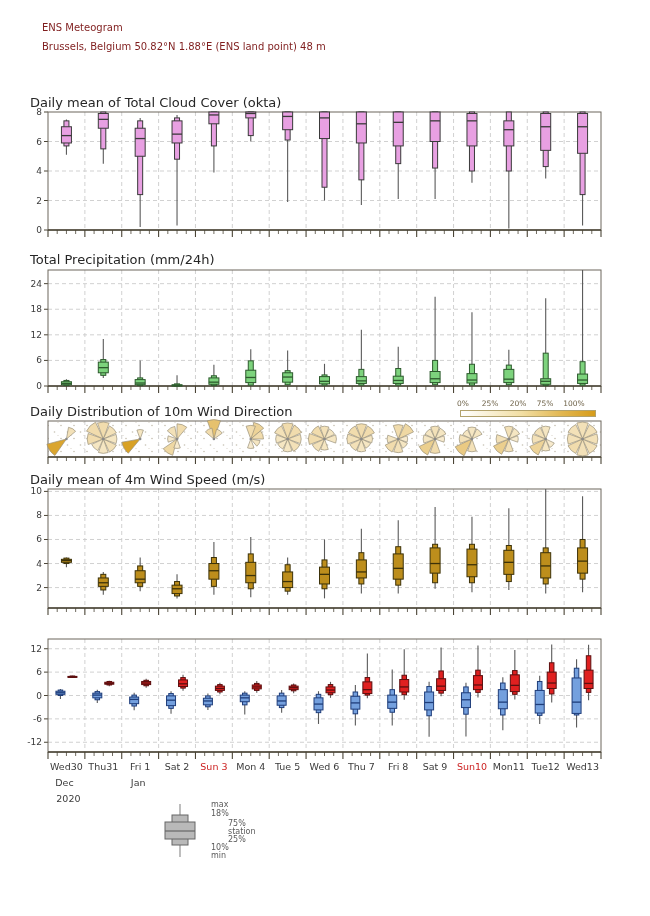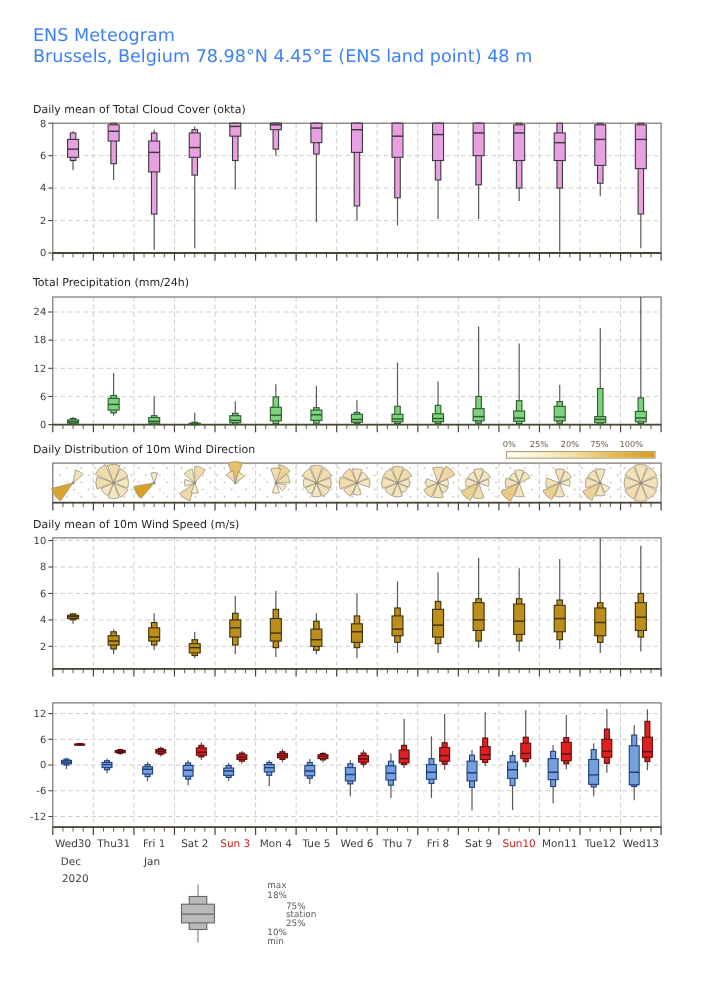--- a/index.html
+++ b/index.html
@@ -1,37 +1,37 @@
 <!DOCTYPE html>
 <html><head>
 <meta charset="utf-8">
 <style>
   html,body{margin:0;padding:0;background:#ffffff;}
   #app{position:relative;width:650px;height:916px;background:#ffffff;overflow:hidden;
        font-family:"DejaVu Sans","Liberation Sans",sans-serif;color:#2b2b2b;}
-  .hdr{position:absolute;left:30px;font-size:16px;color:#3b82f6;white-space:nowrap;}
-  .ptitle{position:absolute;left:30px;font-size:10px;color:#262626;white-space:nowrap;}
+  .hdr{position:absolute;left:42px;font-size:10px;color:#7f1d1d;white-space:nowrap;}
+  .ptitle{position:absolute;left:30px;font-size:13px;color:#262626;white-space:nowrap;}
   .wl-lab{position:absolute;font-size:7.5px;color:#6e6248;transform:translateX(-50%);}
   .wl-bar{position:absolute;left:460px;top:410px;width:134px;height:5px;
           border:1px solid #b2a26b;
           background:linear-gradient(to right,#ffffff,#f2dfa4 45%,#e2b751 75%,#d69c1a 100%);}
-  .bl-lab{position:absolute;font-size:8px;color:#5a5a5a;white-space:nowrap;margin-left:32px;}
+  .bl-lab{position:absolute;font-size:8px;color:#5a5a5a;white-space:nowrap;}
   svg text{font-family:"DejaVu Sans","Liberation Sans",sans-serif;}
 </style>
 </head>
 <body>
 
 <div id="app">
   <div class="hdr" style="top:22px">ENS Meteogram</div>
-  <div class="hdr" style="top:41px">Brussels, Belgium 78.98°N 4.45°E (ENS land point) 48 m</div>
+  <div class="hdr" style="top:41px">Brussels, Belgium 50.82°N 1.88°E (ENS land point) 48 m</div>
 
   <div class="ptitle" style="top:95px">Daily mean of Total Cloud Cover (okta)</div>
   <div class="ptitle" style="top:252px">Total Precipitation (mm/24h)</div>
   <div class="ptitle" style="top:404px">Daily Distribution of 10m Wind Direction</div>
-  <div class="ptitle" style="top:472px">Daily mean of 10m Wind Speed (m/s)</div>
+  <div class="ptitle" style="top:472px">Daily mean of 4m Wind Speed (m/s)</div>
 
   <span class="wl-lab" style="left:463px;top:399px">0%</span>
   <span class="wl-lab" style="left:490px;top:399px">25%</span>
   <span class="wl-lab" style="left:518px;top:399px">20%</span>
   <span class="wl-lab" style="left:545px;top:399px">75%</span>
   <span class="wl-lab" style="left:574px;top:399px">100%</span>
   <div class="wl-bar"></div>
 
   <span class="bl-lab" style="left:211px;top:800px">max</span>
   <span class="bl-lab" style="left:211px;top:809px">18%</span>

